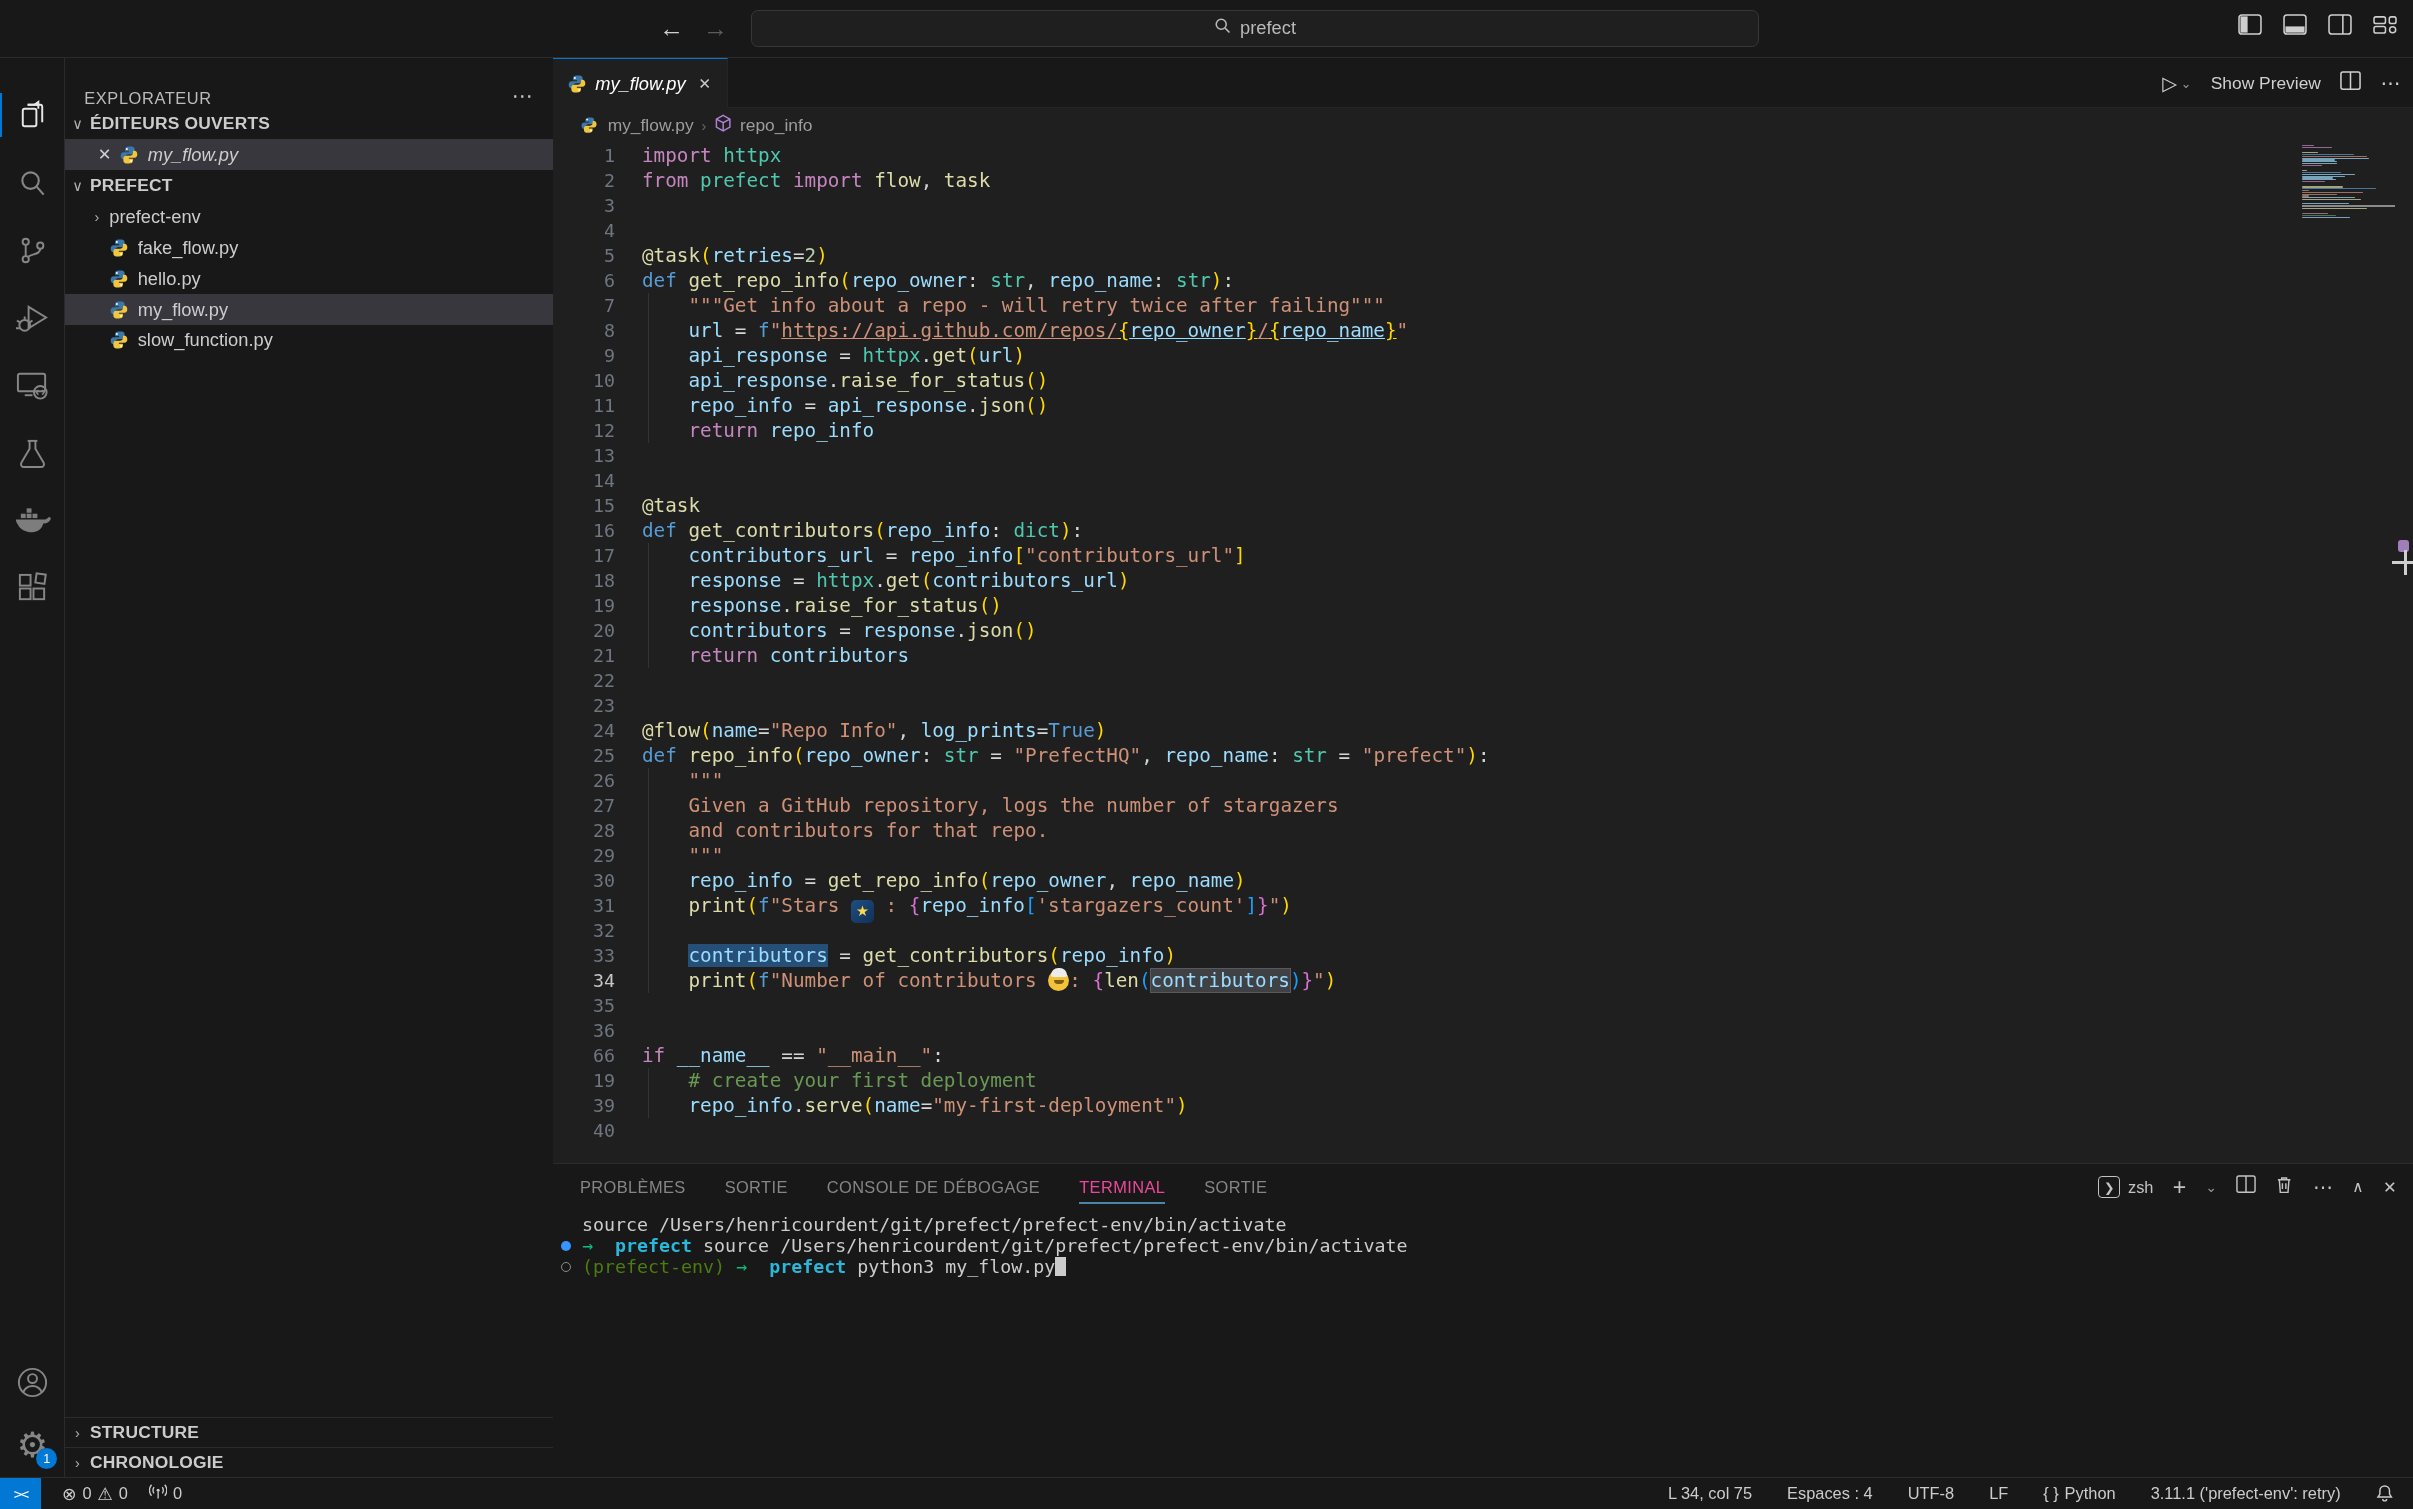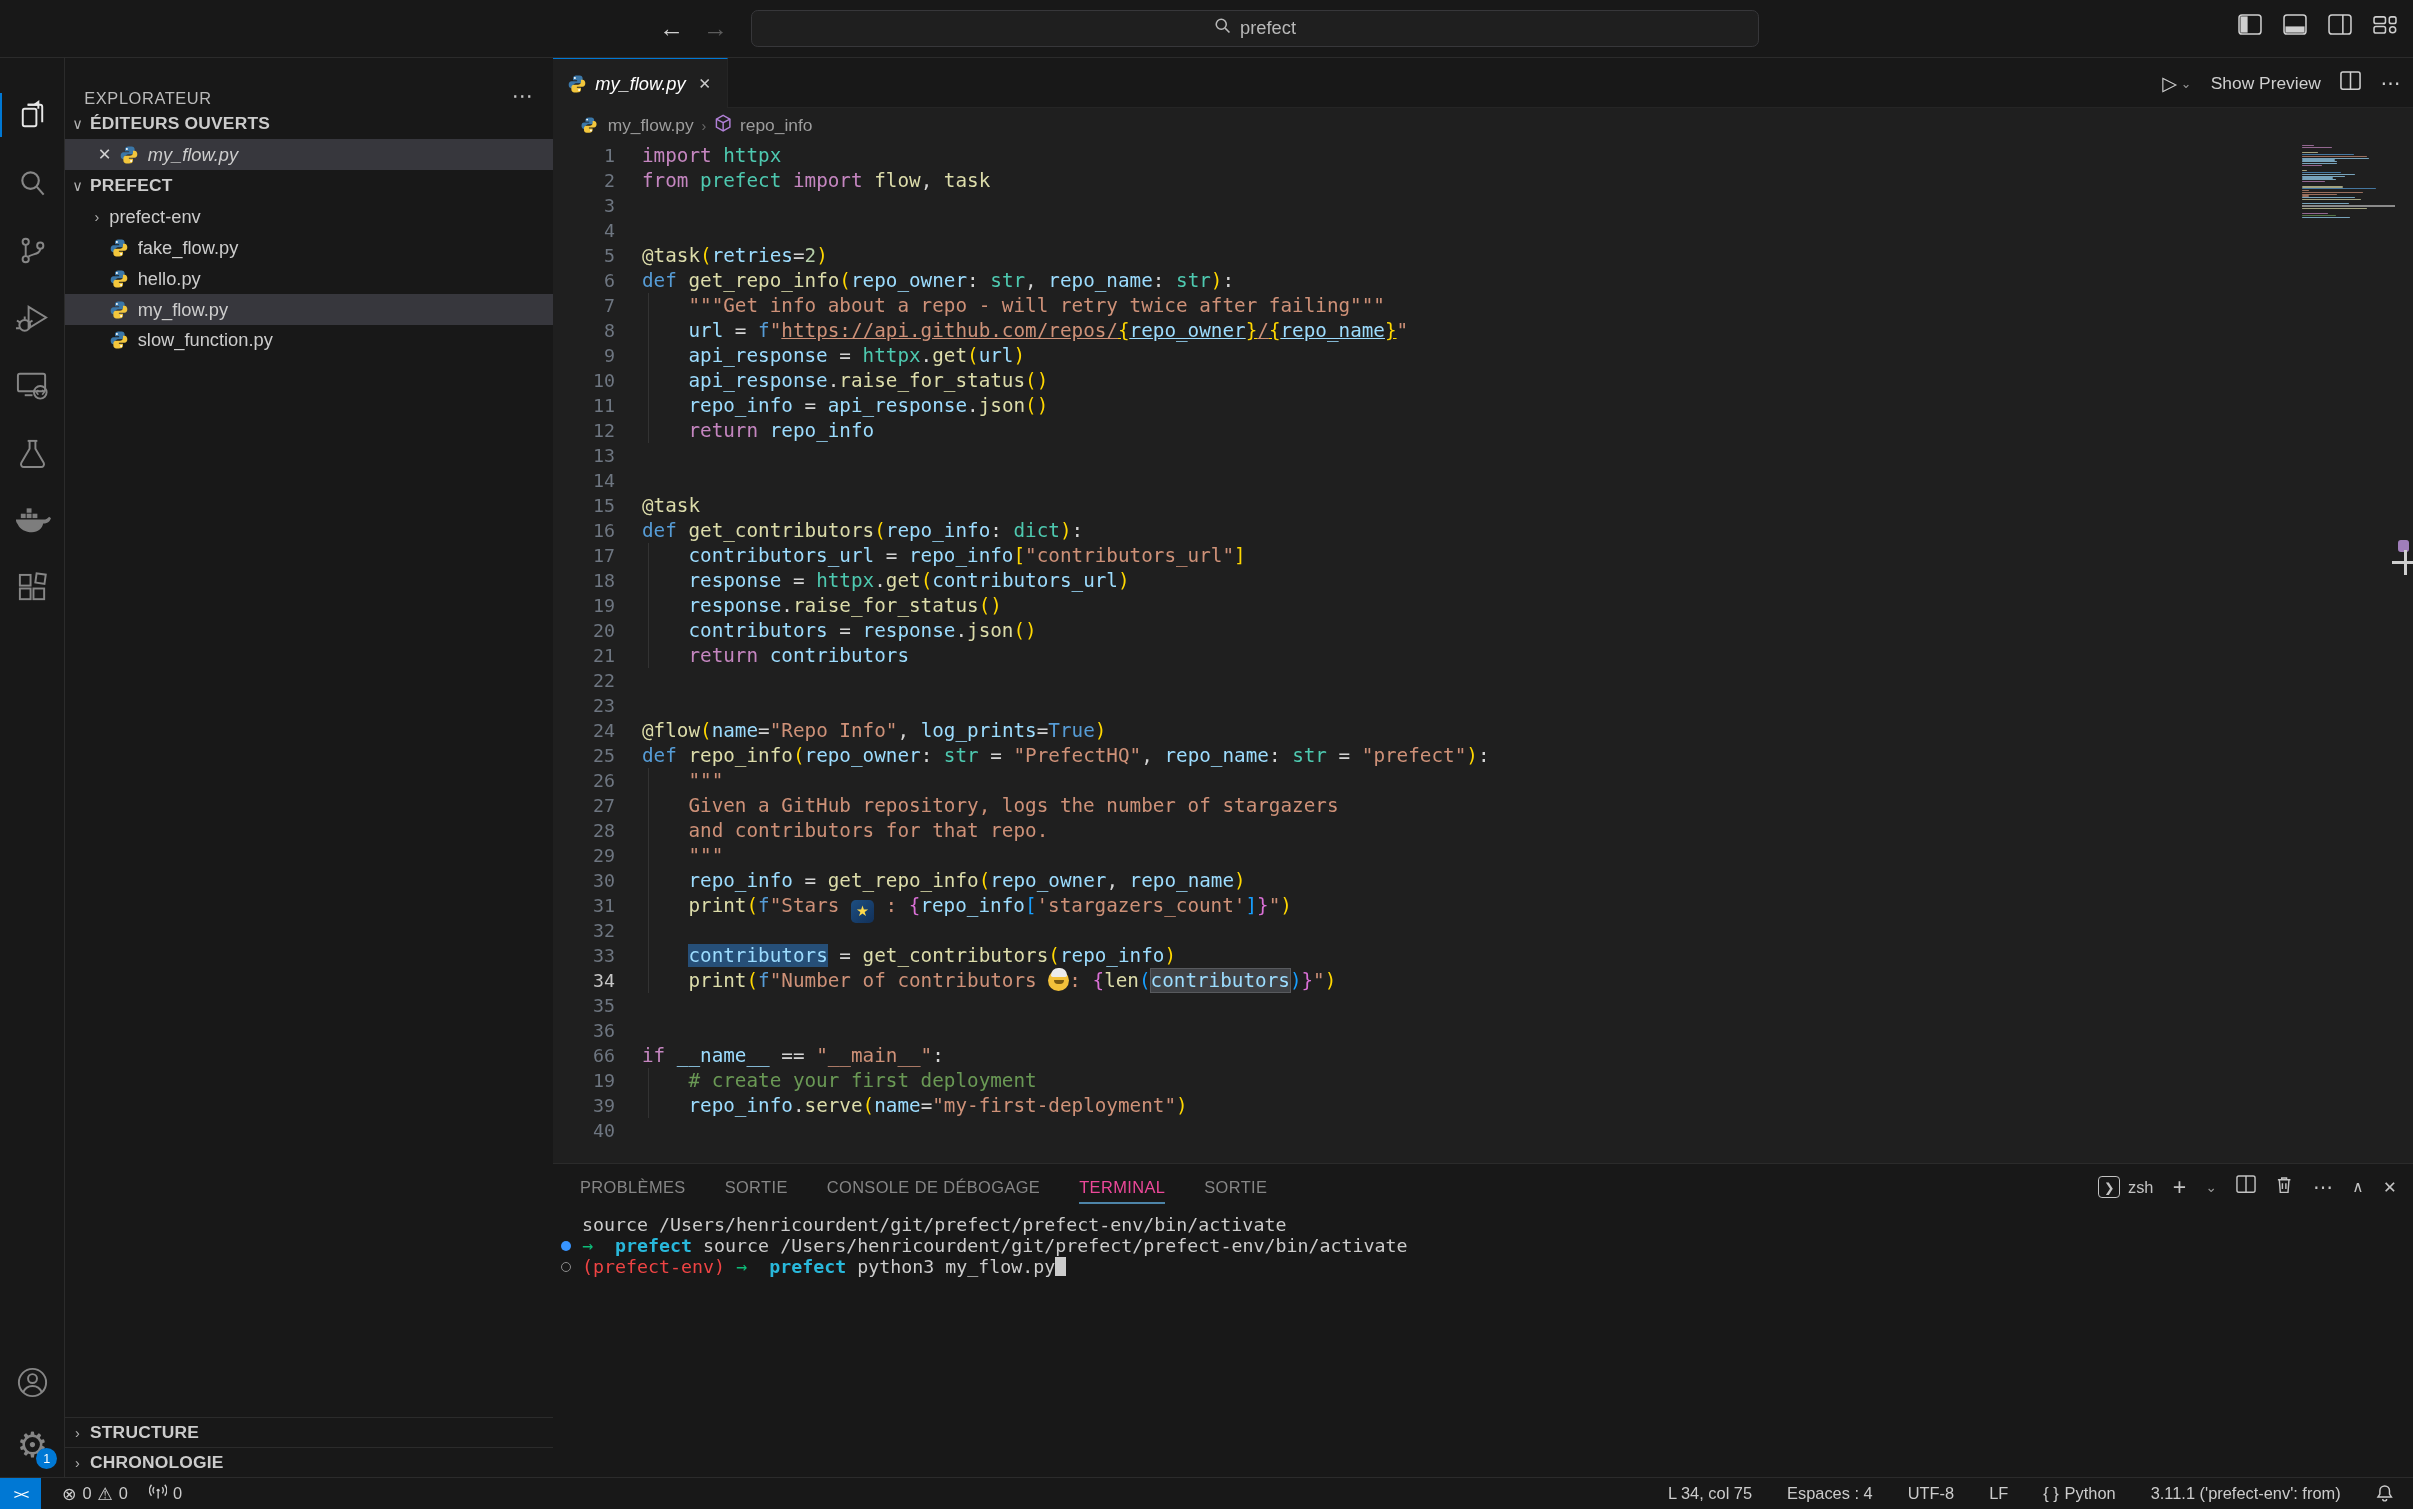--- a/index.html
+++ b/index.html
@@ -436,21 +436,21 @@
       <span><svg width="18.3" height="19.3" viewBox="0 0 19 20" fill="none" stroke="#c3c3c3" stroke-width="1.5">
             <path d="M3 5h13M7 5V3h5v2M4.5 5l1 13h8l1-13M7.7 8.5v6M11.3 8.5v6"></path>
           </svg></span>
       <span style="font-size:20px">⋯</span>
       <span style="font-size:15.4px">∧</span>
       <span style="font-size:16.4px">✕</span>
     </div>
     <div id="terminal">
         <div class="tline"><span style="color: rgb(204, 204, 204);">source /Users/henricourdent/git/prefect/prefect-env/bin/activate</span></div>
         <div class="tline"><span class="deco deco-run"></span><span style="color: rgb(13, 188, 121);">→</span><span style="color: rgb(204, 204, 204);">  </span><span class="t-dir" style="color: rgb(41, 184, 219);">prefect</span><span style="color: rgb(204, 204, 204);"> source /Users/henricourdent/git/prefect/prefect-env/bin/activate</span></div>
-        <div class="tline"><span class="deco deco-cur"></span><span style="color: #ef4444;">(prefect-env) </span><span style="color: rgb(13, 188, 121);">→</span><span style="color: rgb(204, 204, 204);">  </span><span class="t-dir" style="color: rgb(41, 184, 219);">prefect</span><span style="color: rgb(204, 204, 204);"> python3 my_flow.py</span><span class="t-cursor"></span></div>
+        <div class="tline"><span class="deco deco-cur"></span><span style="color: #4d7c0f;">(prefect-env) </span><span style="color: rgb(13, 188, 121);">→</span><span style="color: rgb(204, 204, 204);">  </span><span class="t-dir" style="color: rgb(41, 184, 219);">prefect</span><span style="color: rgb(204, 204, 204);"> python3 my_flow.py</span><span class="t-cursor"></span></div>
       </div>
   </div>
 
   <div id="statusbar">
     <div id="remote">&gt;&lt;</div>
     <div class="sb-item">
       <span class="glyph" style="font-size:17.4px">⊗</span>
       <span>0</span>
       <span class="glyph" style="font-size:17.4px">⚠</span>
       <span>0</span>
@@ -465,21 +465,21 @@
     </div>
     <div id="status-right">
       <span class="sb-item">L 34, col 75</span>
       <span class="sb-item">Espaces : 4</span>
       <span class="sb-item">UTF-8</span>
       <span class="sb-item">LF</span>
       <span class="sb-item">
         <span>{ }</span>
         <span>Python</span>
       </span>
-      <span class="sb-item">3.11.1 ('prefect-env': from)</span>
+      <span class="sb-item">3.11.1 ('prefect-env': retry)</span>
       <span class="sb-item">
           <svg width="17.4" height="18.3" viewBox="0 0 18 19" fill="none" stroke="#cccccc" stroke-width="1.5">
             <path d="M9 2a5 5 0 0 1 5 5v3.5l2 3H2l2-3V7a5 5 0 0 1 5-5z"></path>
             <path d="M7 15.5a2 2 0 0 0 4 0"></path>
           </svg>
         </span>
     </div>
   </div>
 </div>
 

